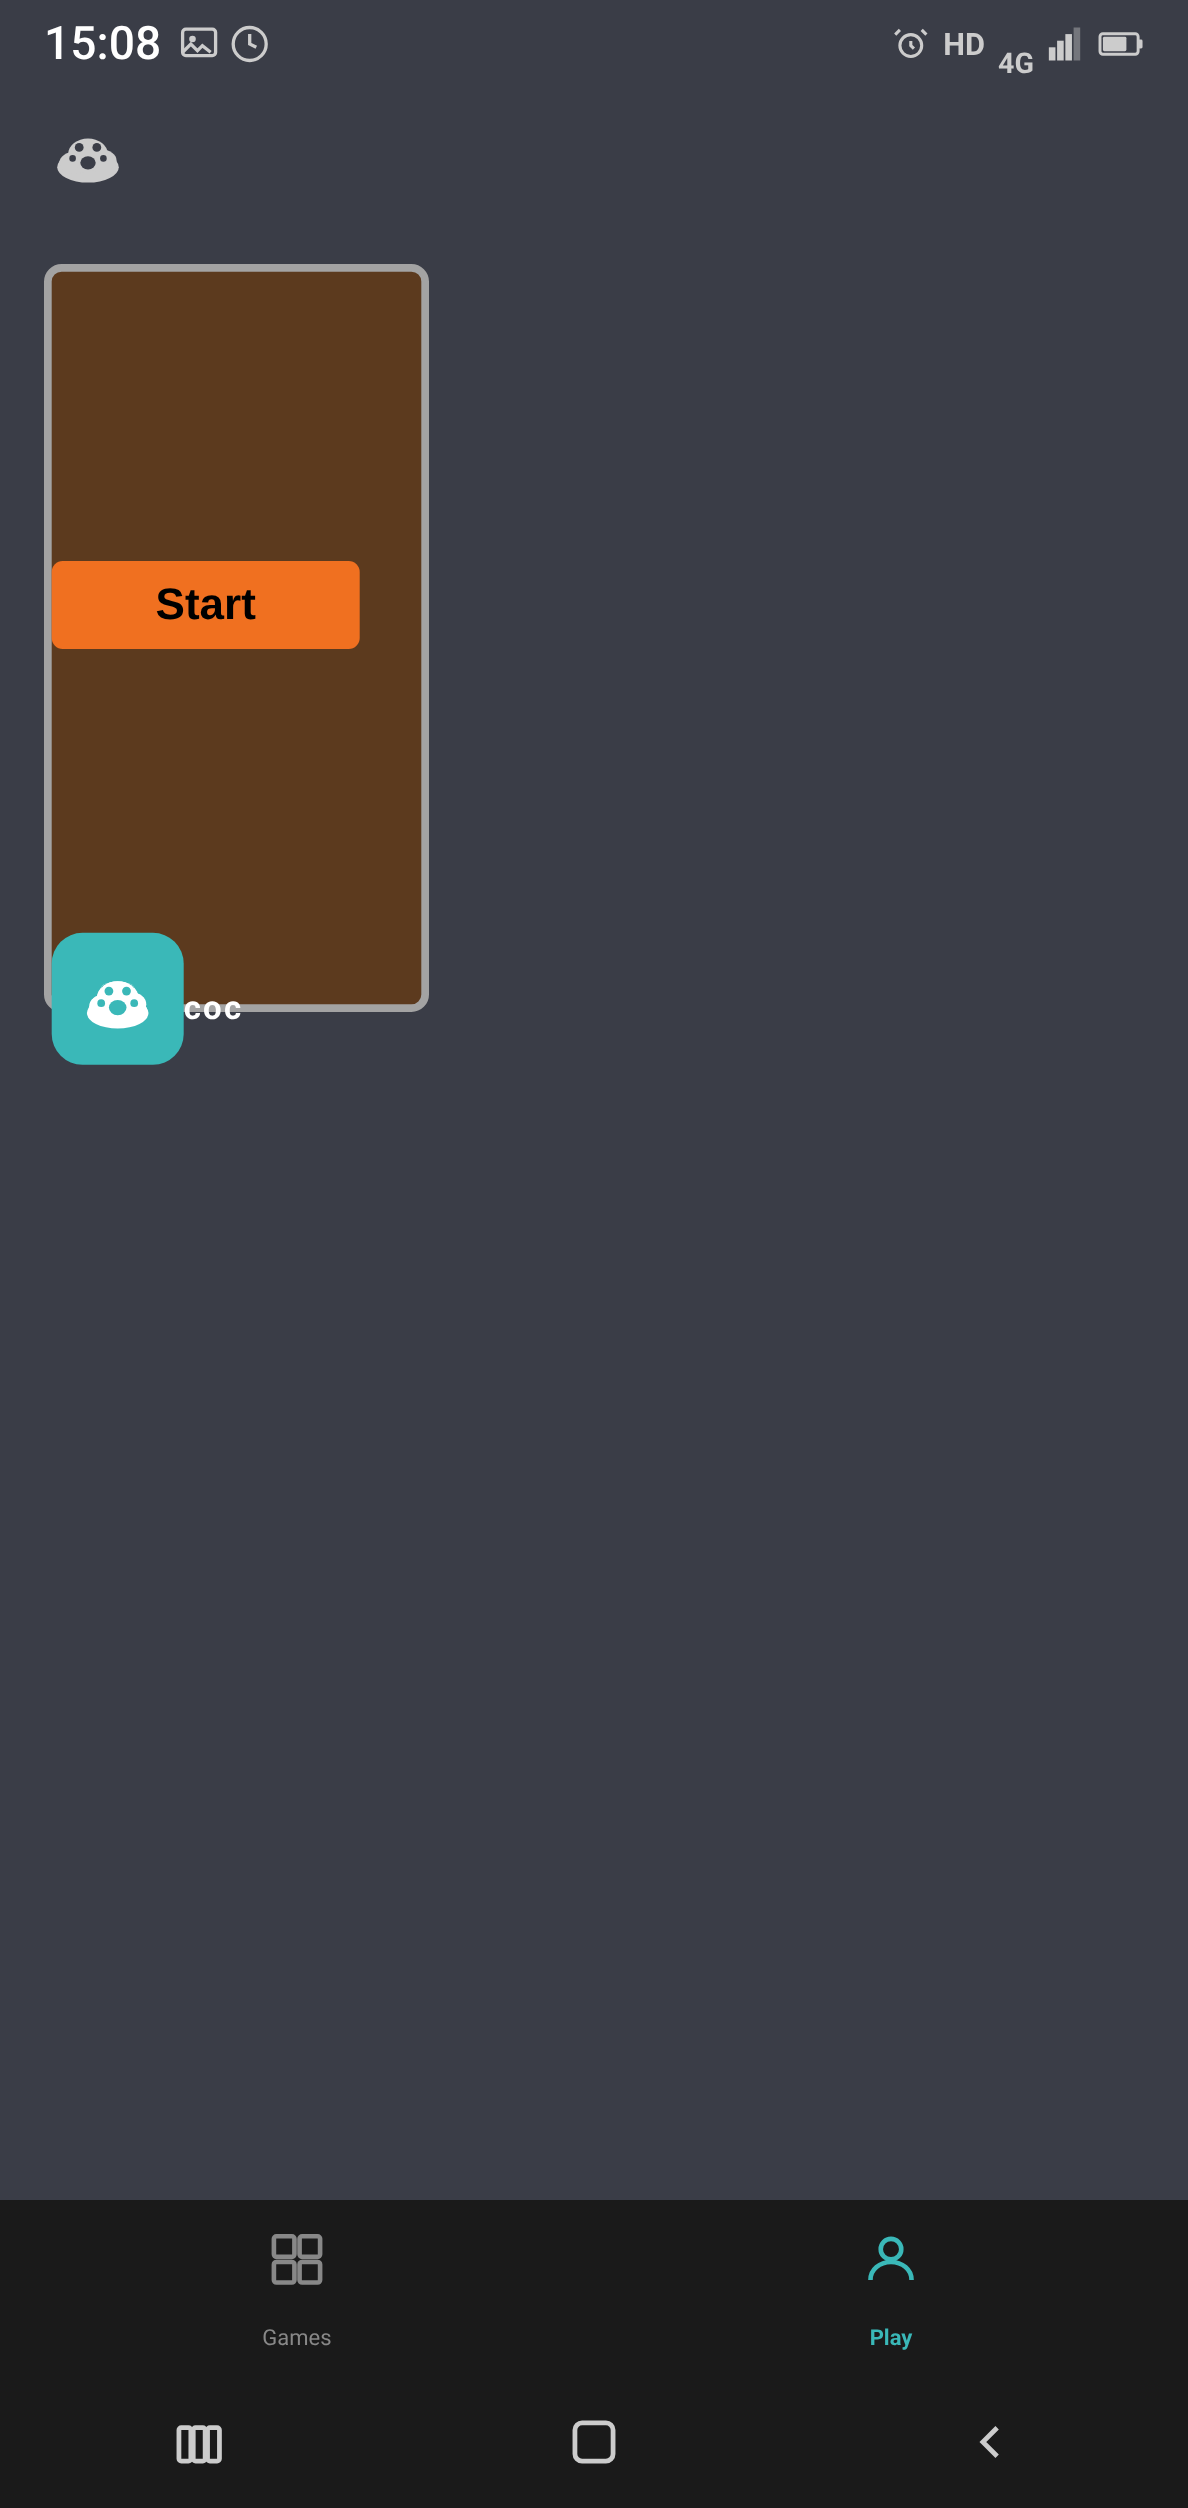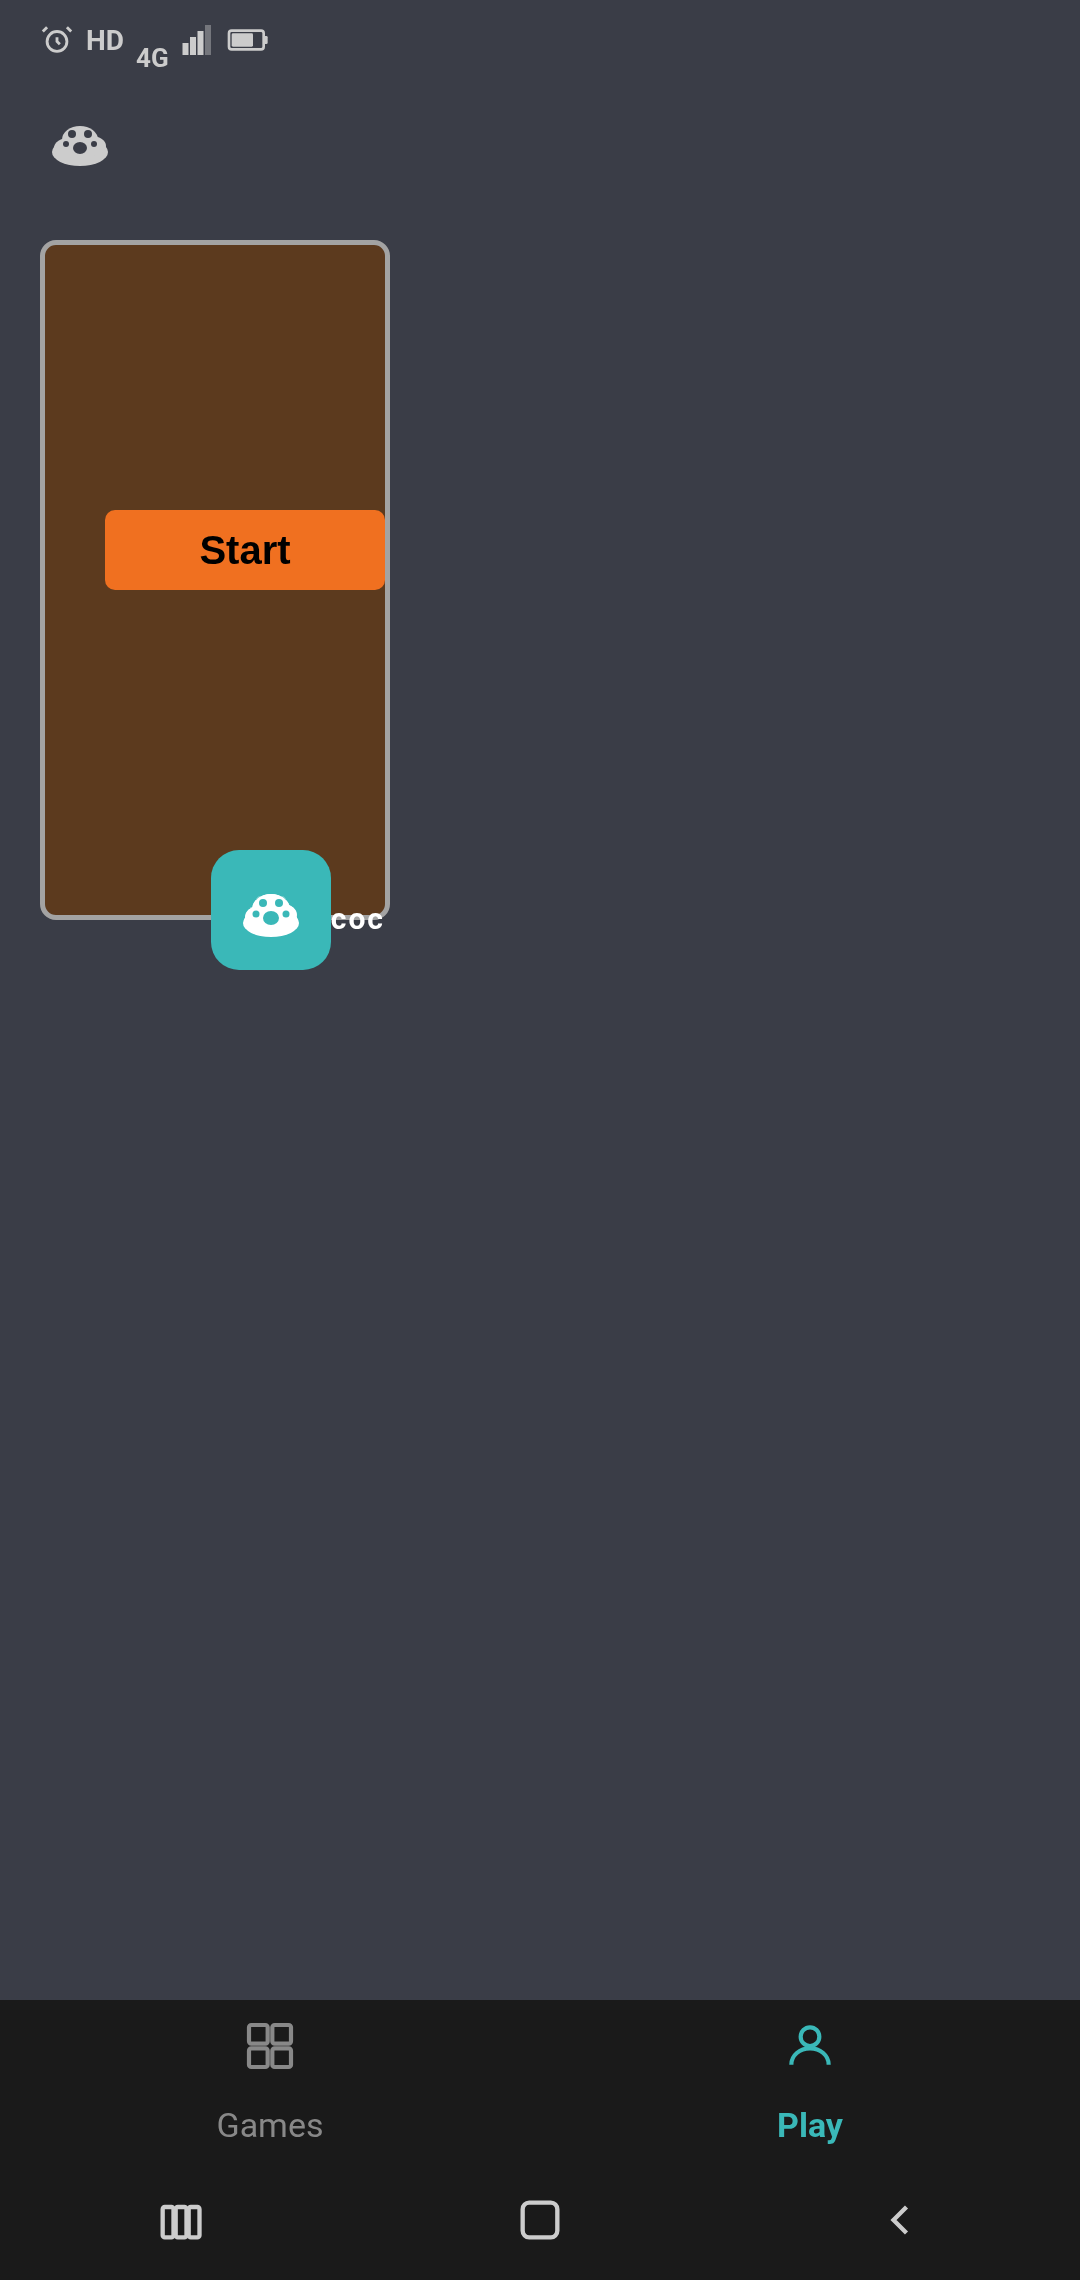--- a/index.html
+++ b/index.html
@@ -71,25 +71,25 @@
       display: flex;
       flex-direction: column;
       align-items: flex-start;
     }
 
     
     .game-card {
       width: 350px;
       height: 680px;
       background-color: #5c3a1e;
-      border: 5px solid #a3a3a3;
+      border: 7px solid #a3a3a3;
       border-radius: 16px;
       display: flex;
       flex-direction: column;
-      align-items: flex-end;
+      align-items: flex-start;
       justify-content: center;
       position: relative;
       margin-top: 10px;
     }
 
     .start-button {
       width: 280px;
       height: 80px;
       background-color: #f07020;
       border: none;
@@ -154,21 +154,21 @@
 
     .nav-icon {
       width: 60px;
       height: 60px;
       display: flex;
       align-items: center;
       justify-content: center;
     }
 
     .nav-label {
-      font-size: 34px;
+      font-size: 20px;
       color: #888888;
       margin-top: 19px;
     }
 
     .nav-label.active {
       color: #3ab8b8;
       font-weight: bold;
     }
 
     .nav-icon.active svg {
@@ -199,20 +199,36 @@
 
     
     svg {
       overflow: visible;
     }
   </style>
 </head>
 <body>
 
 <div class="status-bar">
+  <div class="status-left">
+    <span class="status-time">15:08</span>
+    <div class="status-icons-left">
+
+      <svg width="36" height="36" viewBox="0 0 24 24" fill="#cccccc">
+        <rect x="2" y="3" width="20" height="16" rx="2" fill="none" stroke="#cccccc" stroke-width="2"></rect>
+        <circle cx="8" cy="9" r="2" fill="#cccccc"></circle>
+        <path d="M2 17l5-5 4 4 3-3 5 4" stroke="#cccccc" stroke-width="2" fill="none"></path>
+      </svg>
+
+      <svg width="36" height="36" viewBox="0 0 24 24" fill="none" stroke="#cccccc" stroke-width="2">
+        <circle cx="12" cy="12" r="10"></circle>
+        <polyline points="12 6 12 12 16 14"></polyline>
+      </svg>
+    </div>
+  </div>
   <div class="status-right">
 
     <svg width="34" height="34" viewBox="0 0 24 24" fill="none" stroke="#cccccc" stroke-width="2">
       <circle cx="12" cy="13" r="7"></circle>
       <polyline points="12 10 12 13 14 15"></polyline>
       <line x1="5" y1="3" x2="2" y2="6"></line>
       <line x1="19" y1="3" x2="22" y2="6"></line>
     </svg>
 
     <span style="color:#cccccc;font-size:28px;font-weight:bold;">HD</span>

